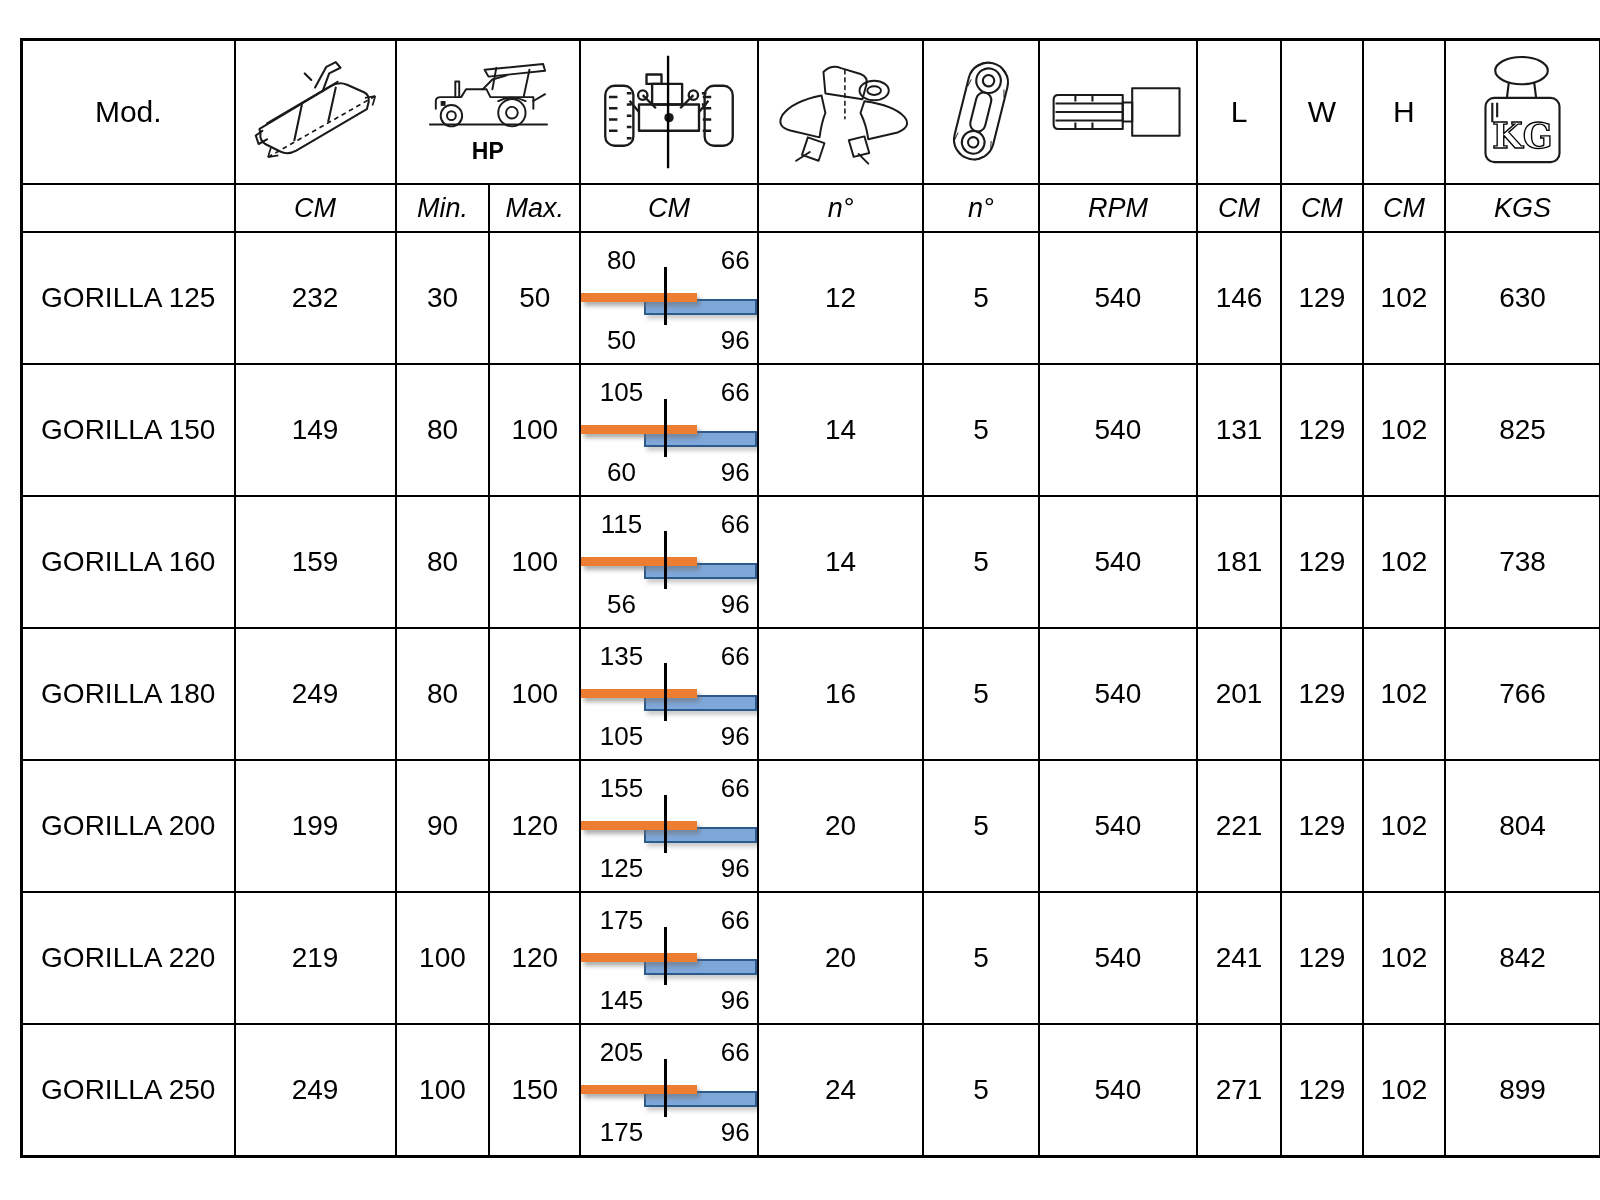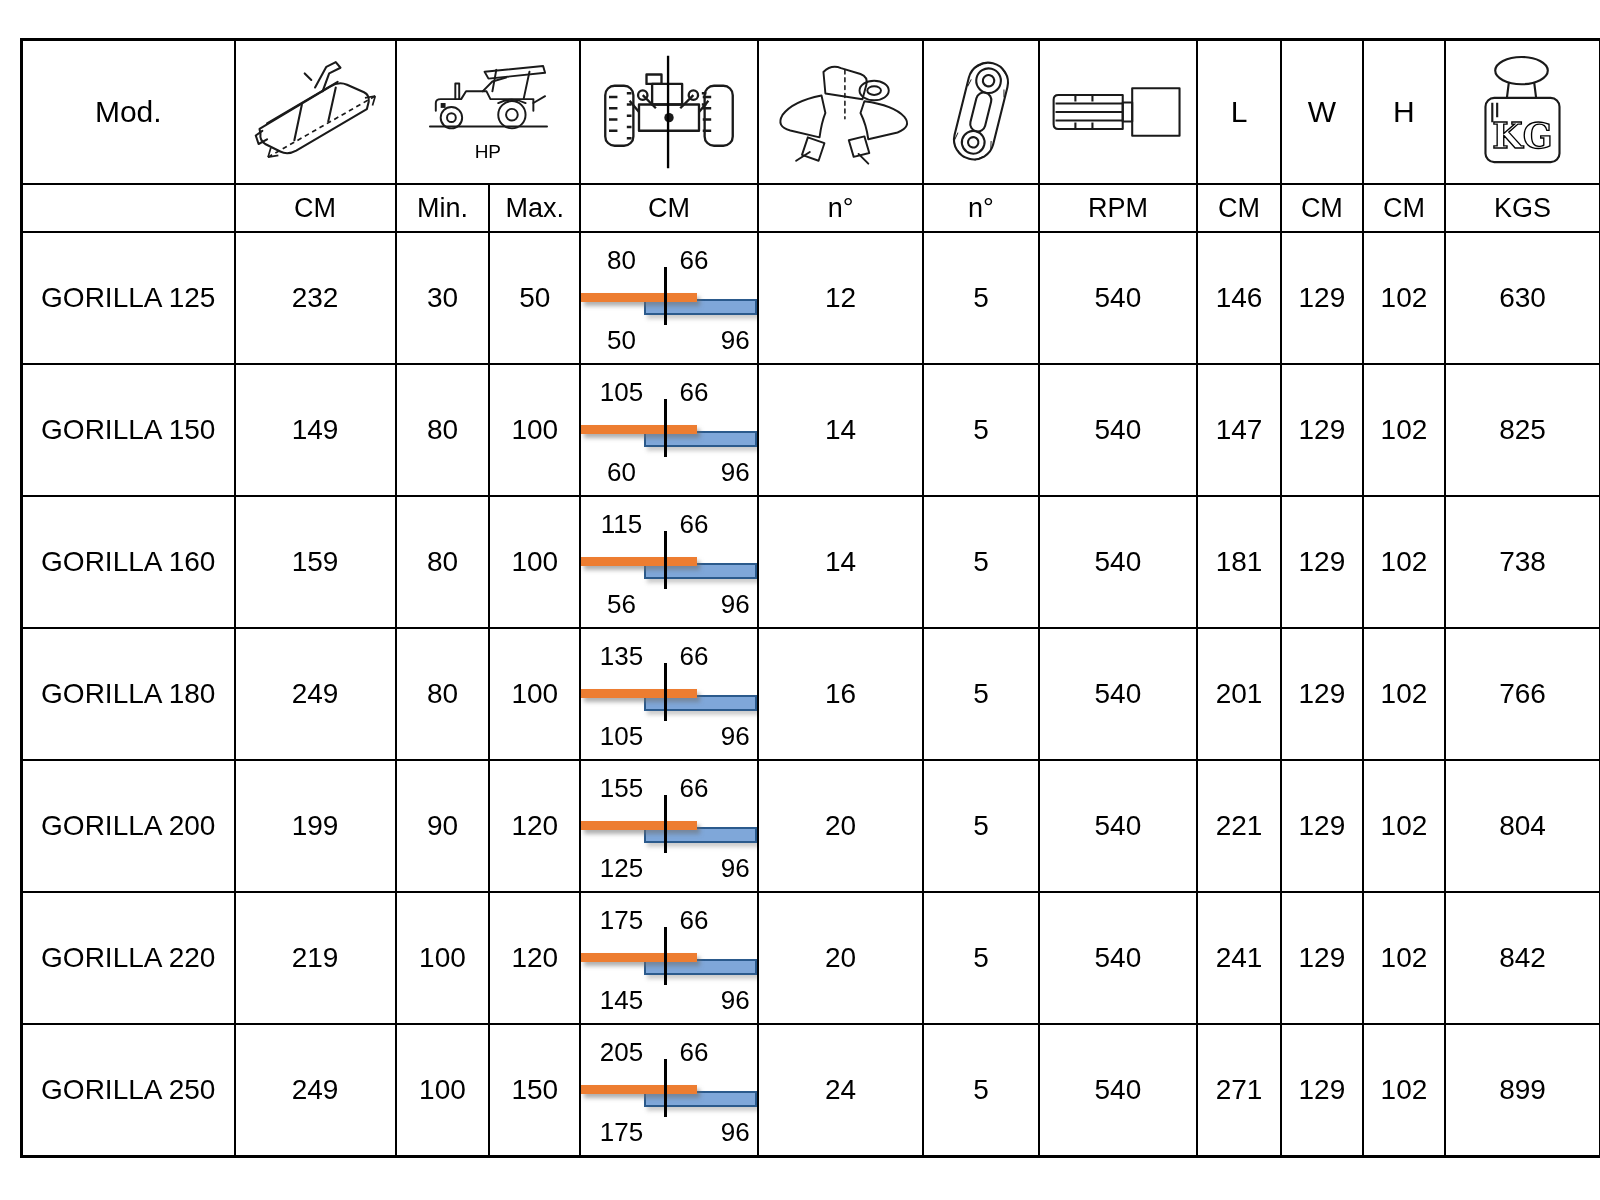--- a/index.html
+++ b/index.html
@@ -7,33 +7,33 @@
          font-family:"Liberation Sans", sans-serif; color:#000; }
 
   .spec-table-wrap { position:absolute; left:20px; top:38px; width:1582px; }
 
   table.spec { border-collapse:collapse; width:100%; table-layout:fixed;
                border:3px solid var(--table-border,#000); }
   table.spec td { border:2px solid var(--table-border,#000); text-align:center;
                   vertical-align:middle; padding:0; overflow:hidden; }
 
   tr.icon-row td { height:142px; font-size:30px; }
-  tr.unit-row td { height:46px; font-size:27px; }
+  tr.unit-row td { height:46px; font-size:27px;font-style:italic; }
   tr.data-row td { height:130px; font-size:28px; }
 
   .mod-cell { font-size:28px; }
   .hp-wrap { display:flex; flex-direction:column; align-items:center; justify-content:center; }
-  .hp-label { font-size:19px; line-height:1; margin-top:-2px; }
+  .hp-label { font-size:23px; line-height:1; margin-top:-2px;font-weight:bold; }
   svg.lineart { display:block; margin:0 auto; }
 
   
   .offset-diagram { position:relative; width:100%; height:130px; }
   .offset-diagram .num { position:absolute; font-size:26px; line-height:1; }
   .num.tl { top:14px;    left:2%;  width:42%; text-align:center; }
-  .num.tr { top:14px;    left:56%; width:40%; text-align:left; }
+  .num.tr { top:14px;    left:56%; width:40%; text-align:right; }
   .num.bl { bottom:10px; left:2%;  width:42%; text-align:center; }
   .num.br { bottom:10px; left:56%; width:40%; text-align:right; }
   .bar-orange { position:absolute; left:0; top:60px; width:66%; height:9px;
                 background:var(--orange-bar,#ED7D31);
                 box-shadow:3px 4px 4px rgba(110,110,110,.55); z-index:2; }
   .bar-blue   { position:absolute; left:36%; top:66px; width:62%; height:12px;
                 background:var(--blue-bar-fill,#7FA7D9);
                 border:2px solid var(--blue-bar-border,#2B5A8C);
                 box-shadow:3px 4px 4px rgba(130,130,130,.4); z-index:1; }
   .centerline { position:absolute; left:47%; top:34px; width:3px; height:58px;
@@ -235,21 +235,21 @@
         <div class="bar-orange"></div>
         <div class="bar-blue"></div>
         <div class="centerline"></div>
         <span class="num bl">60</span>
         <span class="num br">96</span>
       </div>
     </td>
     <td>14</td>
     <td>5</td>
     <td>540</td>
-    <td>147</td>
+    <td>131</td>
     <td>129</td>
     <td>102</td>
     <td>825</td>
   </tr>
 
   <tr class="data-row">
     <td class="mod-cell">GORILLA 160</td>
     <td>159</td>
     <td>80</td>
     <td>100</td>

